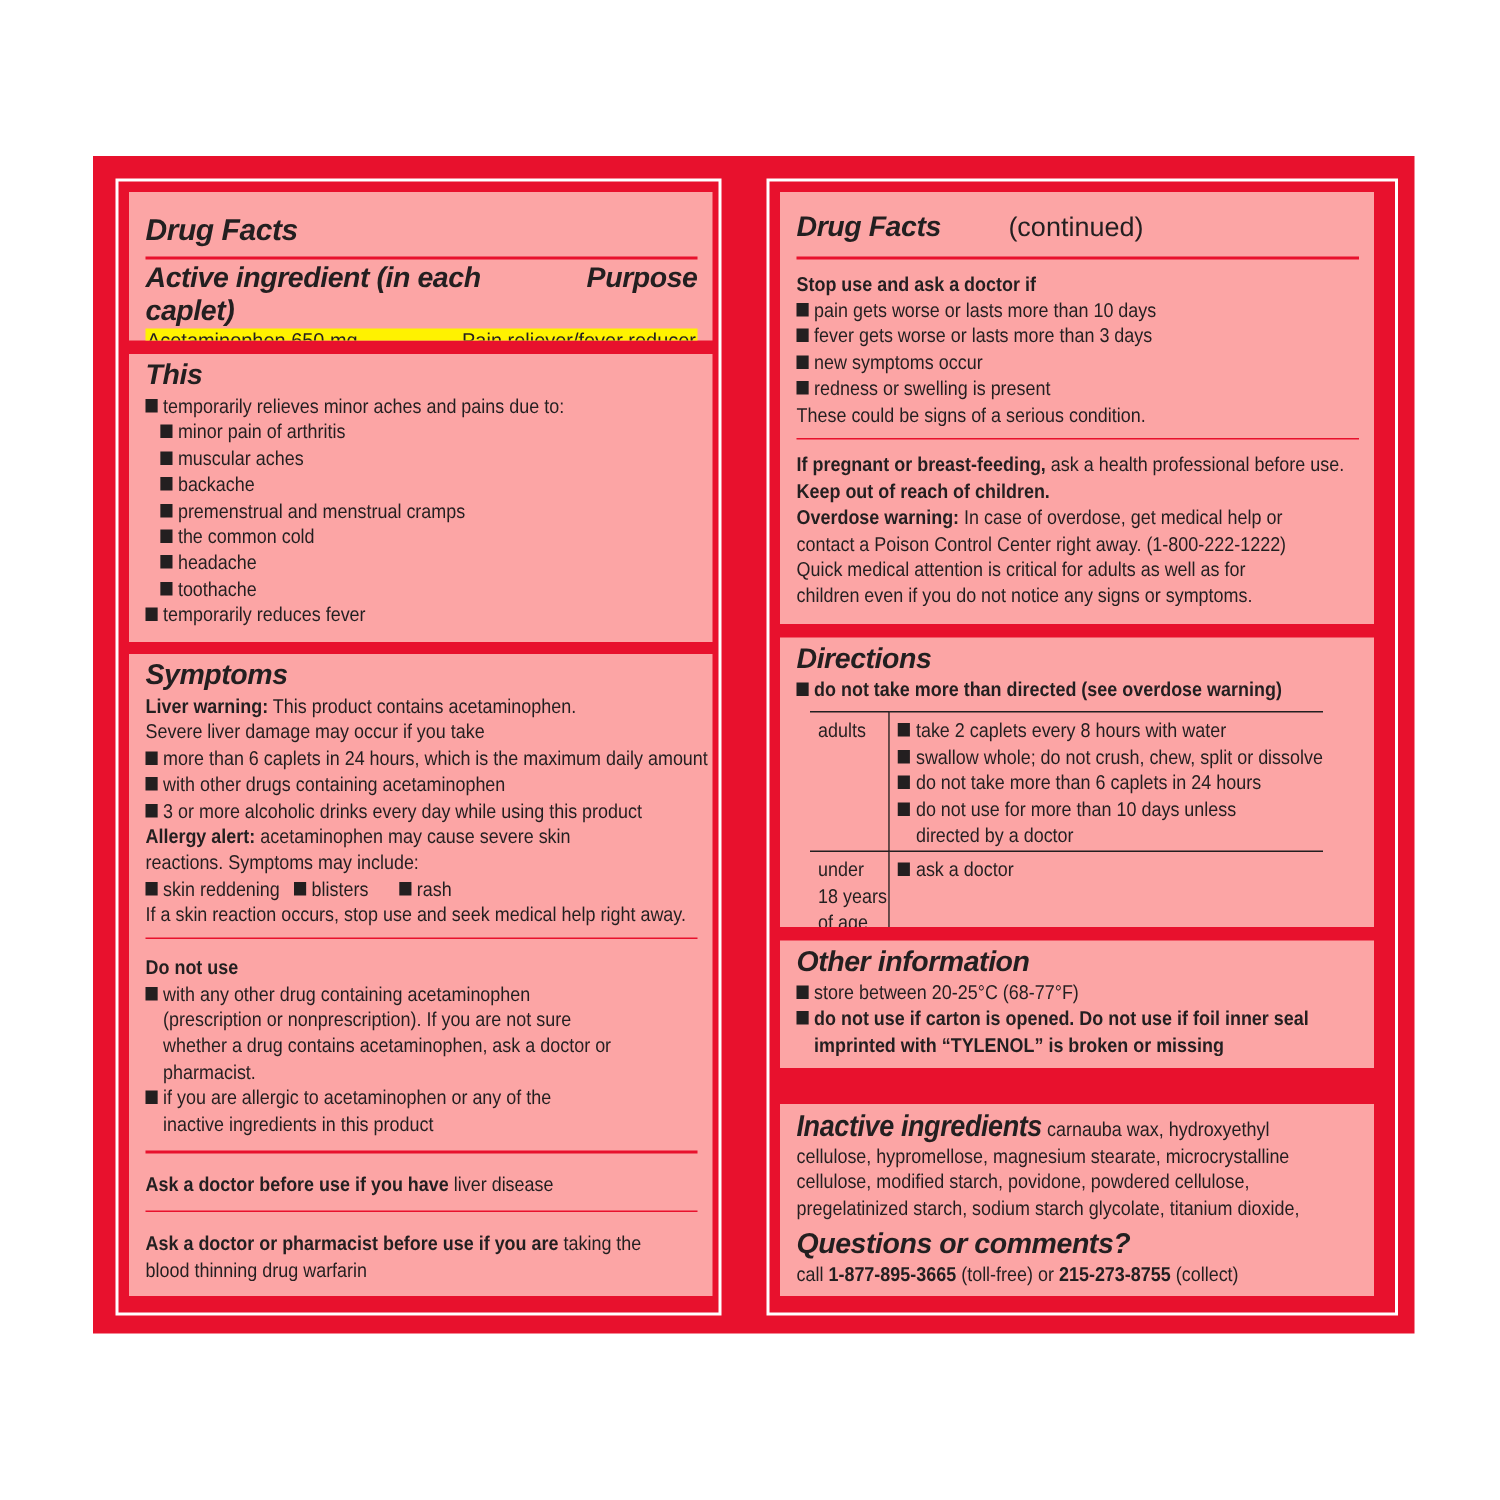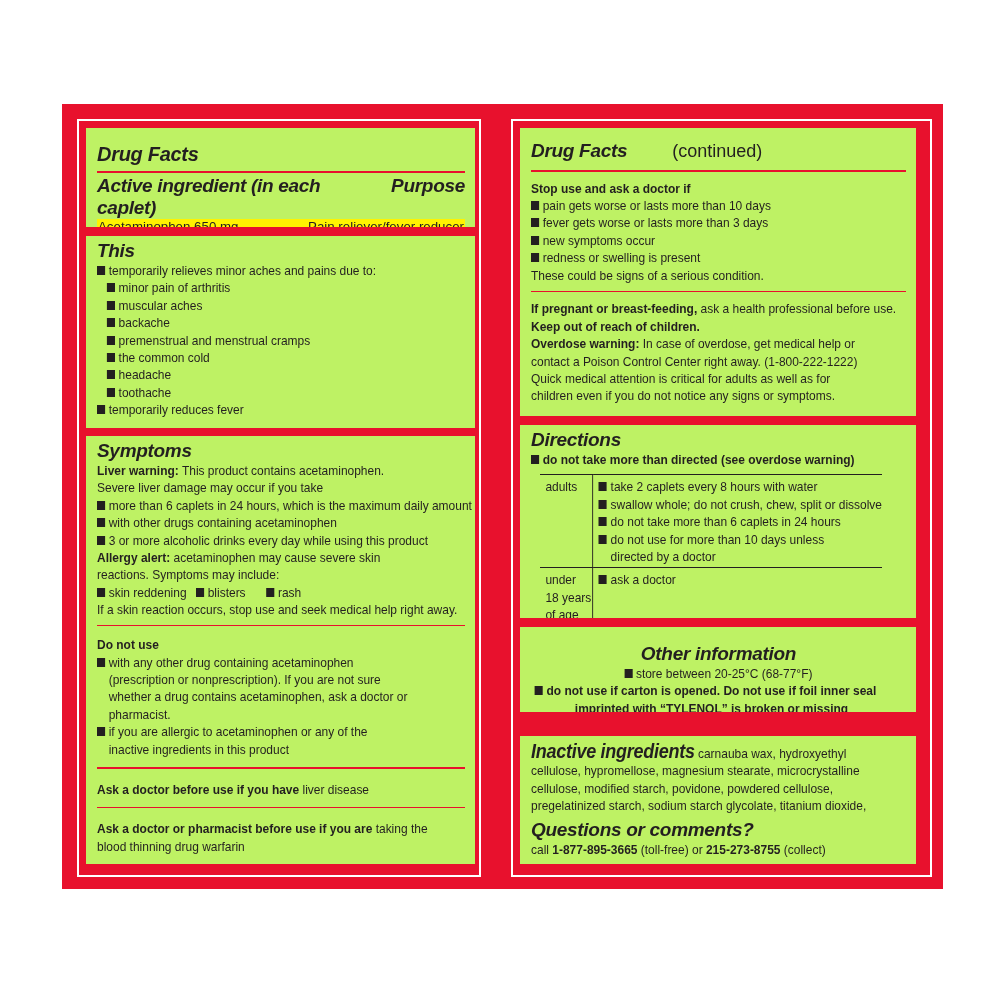--- a/index.html
+++ b/index.html
@@ -1,20 +1,20 @@
 <!DOCTYPE html>
 <html><head>
 <meta charset="utf-8">
 <style>
   html, body { margin:0; padding:0; background:#ffffff; }
   body { width:1000px; height:1000px; position:relative; overflow:hidden;
          font-family:"Liberation Sans", sans-serif; color:#231f20; }
   .red-bg { position:absolute; left:62px; top:104px; width:881px; height:785px; background:#e8112d; }
   .panel-outline { position:absolute; border:2px solid #ffffff; }
-  .box { position:absolute; background:#bef264; box-sizing:border-box; padding:4px 10px 0 11px; overflow:hidden; }
+  .box { position:absolute; background:#fca5a5; box-sizing:border-box; padding:4px 10px 0 11px; overflow:hidden; }
   .narrow { font-family:"Liberation Sans", sans-serif; font-size:13.3px; line-height:17.4px; transform-origin:0 0; }
   .h-ital { font-style:italic; font-weight:bold; font-size:19px; line-height:22px; letter-spacing:-0.3px; }
   .h-ital-lg { font-style:italic; font-weight:bold; font-size:20px; line-height:24px; letter-spacing:-0.3px; }
   .b { font-weight:bold; }
   .rule { height:1.5px; background:#e8112d; margin:0; }
   .row { white-space:nowrap; }
   .bul { display:inline-block; width:9px; height:9px; background:#231f20; margin-right:4px; vertical-align:0px; }
   .ind { padding-left:11px; }
   .hang { padding-left:13px; text-indent:-13px; }
   .highlight { background:#fff200; display:flex; justify-content:space-between; font-size:13.3px; line-height:16px; padding:0 1px; white-space:nowrap; }
@@ -130,21 +130,21 @@
         <td class="c1" style="width:86px;">under 18 years of age</td>
         <td>
           <div class="row"><span class="bul"></span><span>ask a doctor</span></div>
         </td>
       </tr>
     </tbody>
       </table>
   </div>
 </div>
 
-<div class="box" style="left:520px;top:627px;width:396px;height:85px;padding-top:16px;text-align:center;">
+<div class="box" style="left:520px;top:627px;width:396px;height:85px;padding-top:4px;">
   <div class="h-ital">Other information</div>
   <div class="narrow cond">
     <div class="row"><span class="bul"></span><span>store between 20-25°C (68-77°F)</span></div>
     <div class="hang b" style="width:375px;"><span class="bul"></span><span>do not use if carton is opened. Do not use if foil inner seal imprinted with “TYLENOL” is broken or missing</span></div>
   </div>
 </div>
 
 <div class="box" style="left:520px;top:720px;width:396px;height:88px;padding-top:4px;margin-top:16px;">
   <div class="narrow cond" style="width:385px;">
     <span class="h-ital" style="font-size:20px;">Inactive ingredients</span><span> carnauba wax, hydroxyethyl cellulose, hypromellose, magnesium stearate, microcrystalline cellulose, modified starch, povidone, powdered cellulose, pregelatinized starch, sodium starch glycolate, titanium dioxide, triacetin</span>

